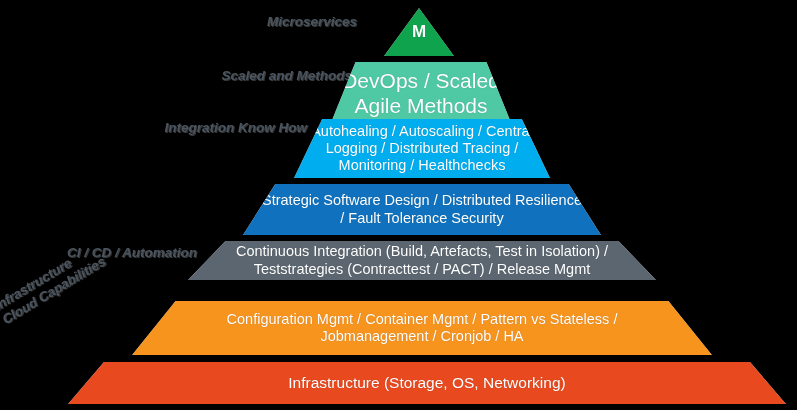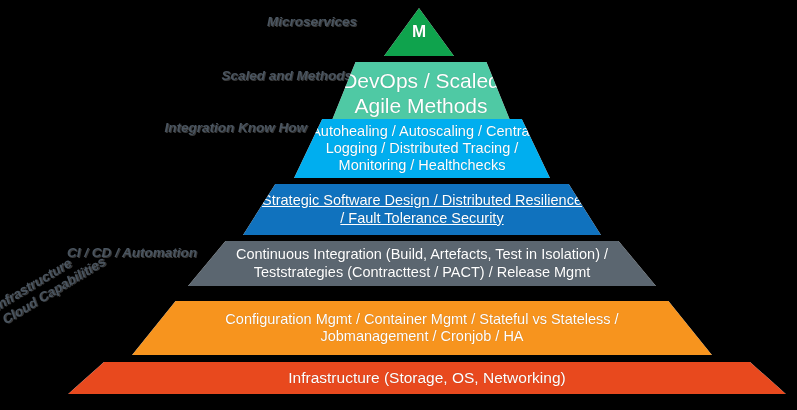--- a/index.html
+++ b/index.html
@@ -49,21 +49,21 @@
   .layer .fill {
     position: absolute;
     left: 0; right: 0; top: 0; bottom: 0;
     z-index: 1;
   }
 
   
   .l0, .l0::before, .l0 .fill { clip-path: polygon(50% 0%, 100% 100%, 0% 100%); }
   .l1, .l1::before, .l1 .fill { clip-path: polygon(14.0% 0%, 86.0% 0%, 100% 100%, 0% 100%); }
   .l2, .l2::before, .l2 .fill { clip-path: polygon(11.0% 0%, 89.0% 0%, 100% 100%, 0% 100%); }
-  .l3, .l3::before, .l3 .fill { clip-path: polygon(9.0% 0%, 91.0% 0%, 100% 100%, 0% 100%); text-decoration: underline; }
+  .l3, .l3::before, .l3 .fill { clip-path: polygon(9.0% 0%, 91.0% 0%, 100% 100%, 0% 100%); }
   .l4, .l4::before, .l4 .fill { clip-path: polygon(8.0% 0%, 92.0% 0%, 100% 100%, 0% 100%); }
   .l5, .l5::before, .l5 .fill { clip-path: polygon(7.5% 0%, 92.5% 0%, 100% 100%, 0% 100%); }
   .l6, .l6::before, .l6 .fill { clip-path: polygon(5.0% 0%, 95.0% 0%, 100% 100%, 0% 100%); }
 
   
   .side-label {
     position: absolute;
     color: #4a5560;
     font-style: italic;
     font-weight: 700;
@@ -113,30 +113,30 @@
 Logging / Distributed Tracing /
 Monitoring / Healthchecks</span>
   </div>
 
   <div class="layer l3" style="left:243px; top:184px; width:358px; height:51px; font-size:14.5px;">
     <span class="fill" style="background:#1072BE;"></span>
     <span class="txt">Strategic Software Design / Distributed Resilience
 / Fault Tolerance Security</span>
   </div>
 
-  <div class="layer l4" style="left:188px; top:241px; width:468px; height:45px; font-size:14.5px;">
+  <div class="layer l4" style="left:188px; top:241px; width:468px; height:39px; font-size:14.5px;">
     <span class="fill" style="background:#5B6670;"></span>
     <span class="txt">Continuous Integration (Build, Artefacts, Test in Isolation) /
 Teststrategies  (Contracttest / PACT) /  Release Mgmt</span>
   </div>
 
   <div class="layer l5" style="left:132px; top:301px; width:580px; height:54px; font-size:14.5px;">
     <span class="fill" style="background:#F7941E;"></span>
-    <span class="txt">Configuration Mgmt / Container Mgmt / Stateful vs Stateless /
+    <span class="txt">Configuration Mgmt / Container Mgmt / Pattern vs Stateless /
 Jobmanagement / Cronjob  / HA</span>
   </div>
 
-  <div class="layer l6" style="left:68px; top:362px; width:718px; height:32px; font-size:15.5px;align-items:center;">
+  <div class="layer l6" style="left:68px; top:362px; width:718px; height:42px; font-size:15.5px;align-items:center;">
     <span class="fill" style="background:#E8491E;"></span>
     <span class="txt">Infrastructure (Storage, OS, Networking)</span>
   </div>
 
 </div>
 
 </body></html>

